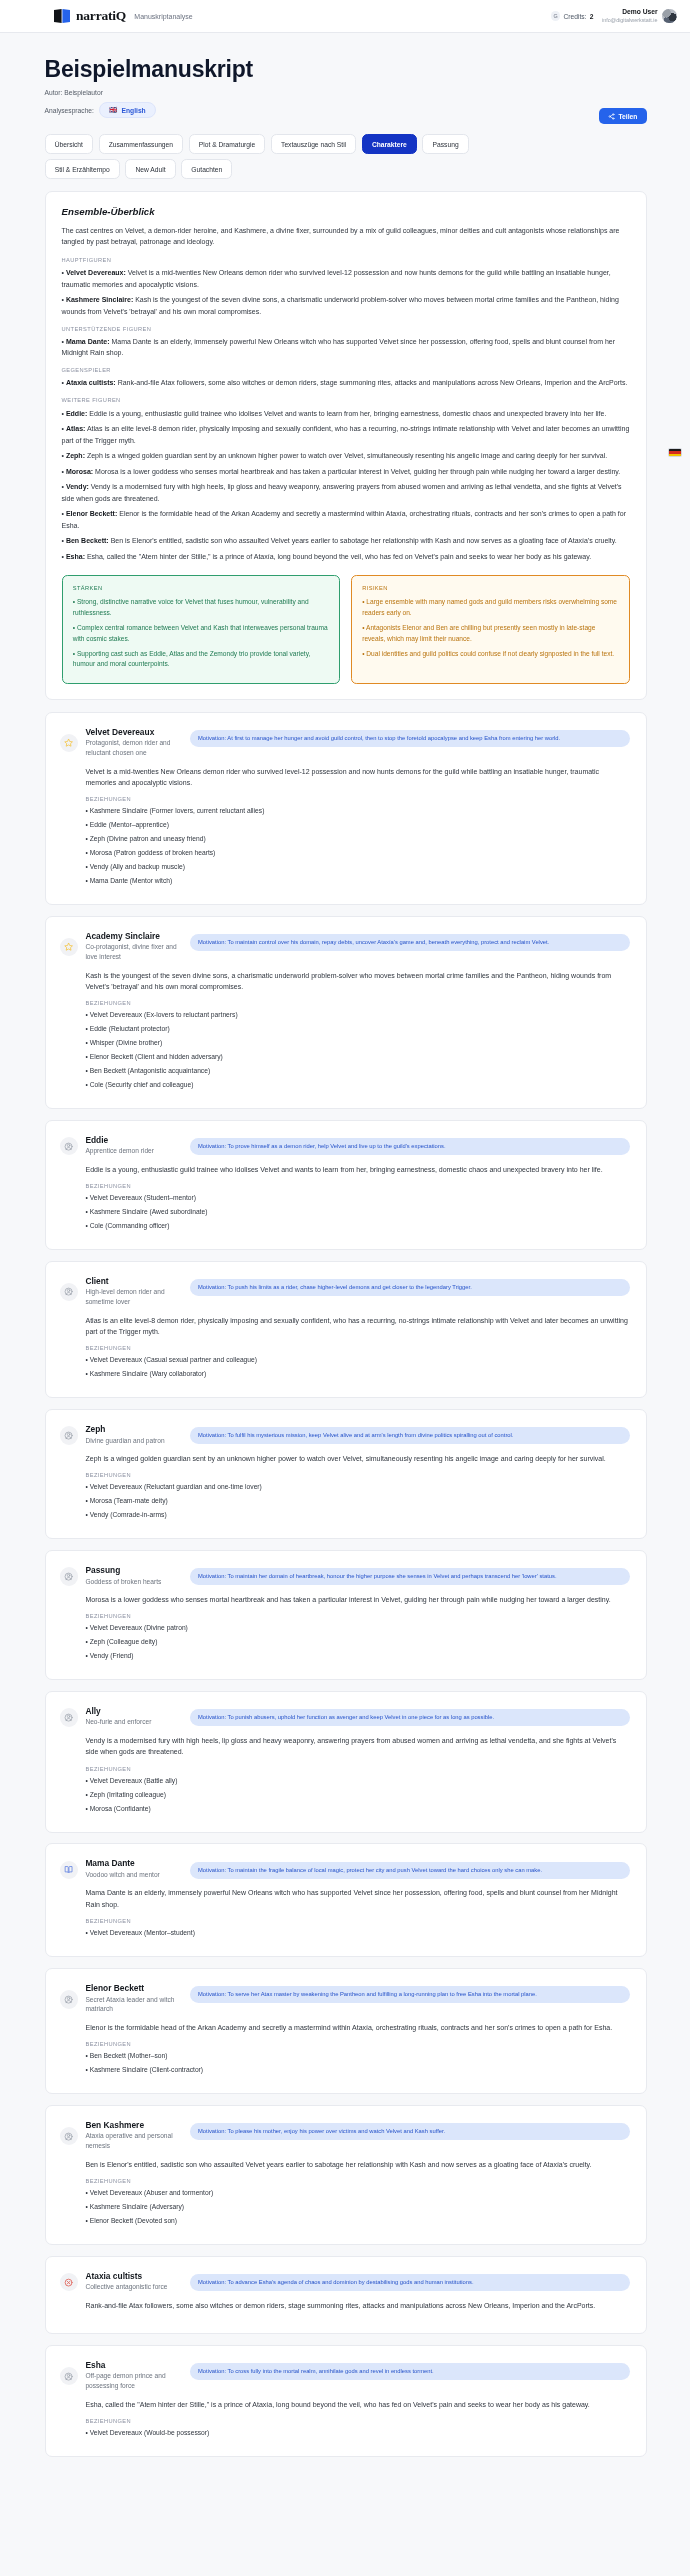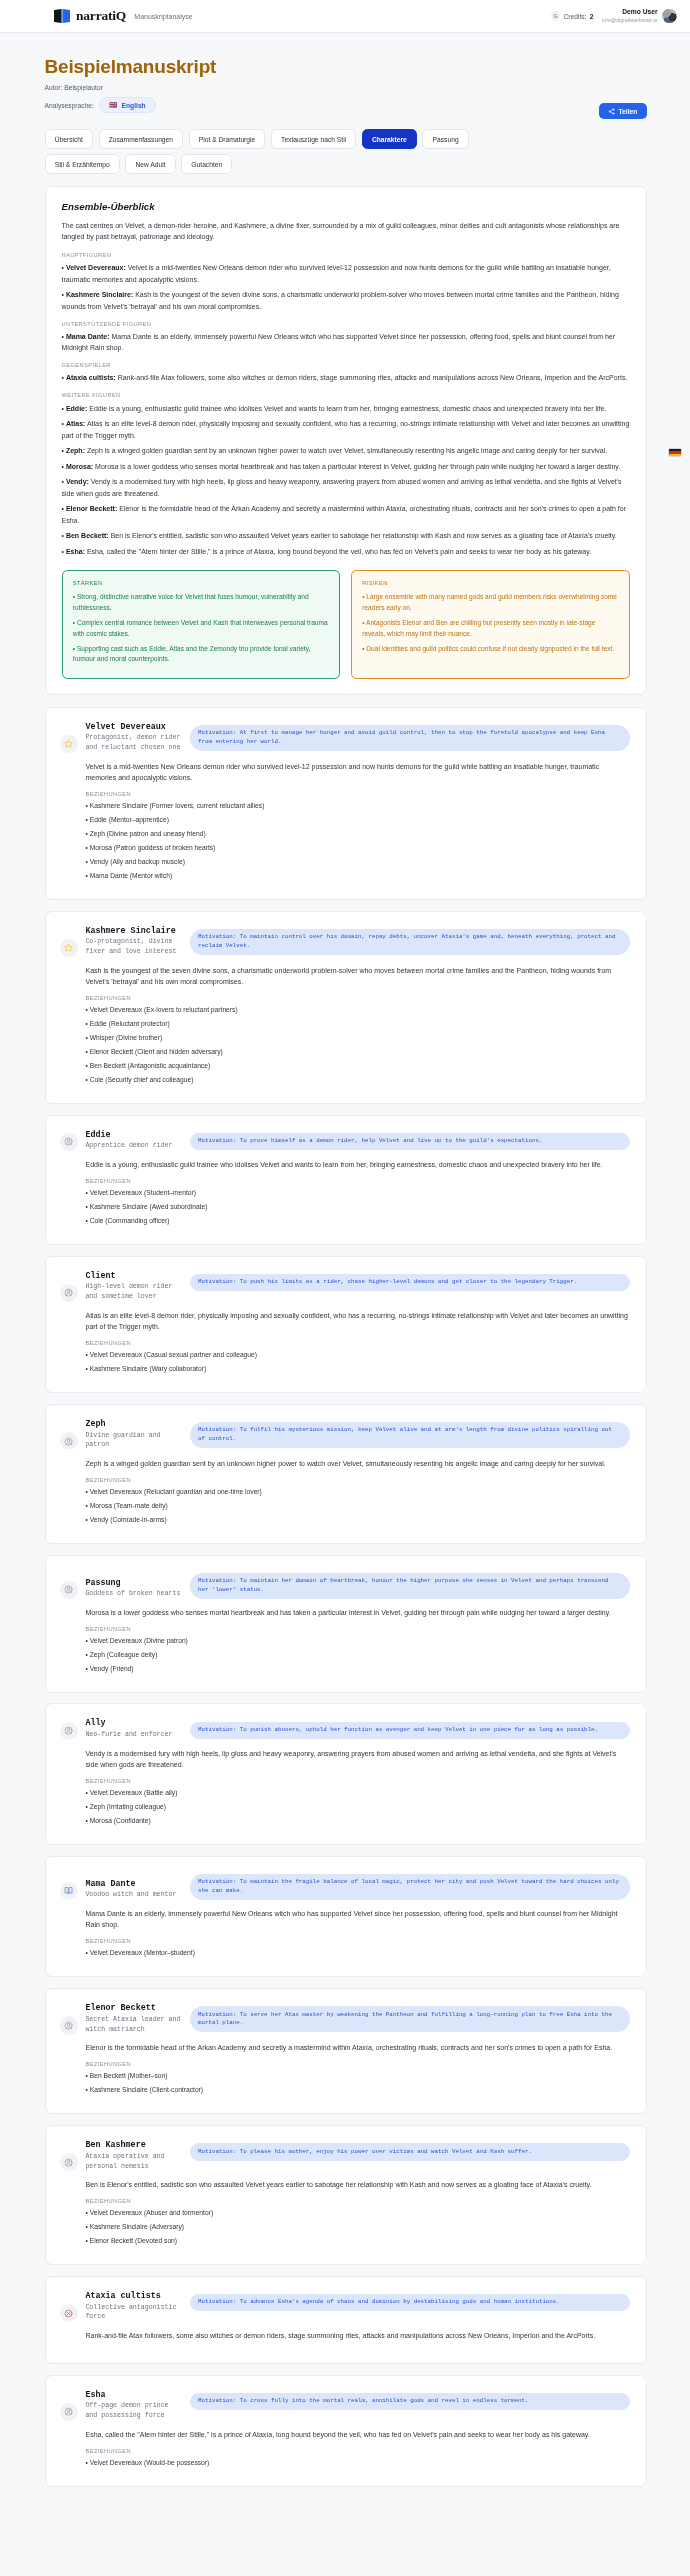--- a/index.html
+++ b/index.html
@@ -60,22 +60,22 @@
       radial-gradient(circle at 30% 30%, #9aa0a8 0 30%, transparent 31%),
       radial-gradient(circle at 70% 58%, #2f3640 0 30%, transparent 31%),
       radial-gradient(circle at 48% 78%, #566071 0 38%, transparent 39%);
   }
 
   
   .page { width:691px; padding:18.3px 0 32px 0; }
   .wrap { width:602px; margin:0 auto; }
 
   h1.doc-title {
-    font-size:19px; font-weight:bold; letter-spacing:-0.2px;
-    margin:4.3px 0 6px 0; color:#a16207;
+    font-size:23px; font-weight:bold; letter-spacing:-0.2px;
+    margin:4.3px 0 6px 0; color:#0f172a;
   }
   .meta-line { font-size:6.7px; color:#545b66; margin-bottom:6.5px; }
   .meta-row { display:flex; align-items:center; gap:6.5px; margin-bottom:9.2px; }
   .meta-label { font-size:6.7px; color:#545b66; }
   .profile-select {
     appearance:none; -webkit-appearance:none;
     border:0.5px solid #d7dbe2; background:#fff; border-radius:4.3px;
     padding:3.2px 16px 3.2px 7px; font-size:6.7px; color:#22272f;
     font-family:"Liberation Sans", sans-serif;
     background-image:
@@ -139,21 +139,21 @@
   .sr-box.risk .sr-title { color:#b9740f; }
   .sr-item { font-size:6.6px; line-height:1.58; margin-bottom:4.9px; }
   .sr-box.str .sr-item { color:#1f7a52; }
   .sr-box.risk .sr-item { color:#b9740f; }
 
   
   .char-card {
     background:#ffffff; border:0.5px solid #e8eaef; border-radius:7px;
     padding:14px 16px 14px 14px; margin-bottom:10.8px;
   }
-  .char-head { display:flex; align-items:flex-end; gap:7.6px;font-family:Liberation Mono, monospace; }
+  .char-head { display:flex; align-items:center; gap:7.6px; }
   .char-ico {
     width:18.3px; height:18.3px; border-radius:50%; background:#f1f2f5;
     display:flex; align-items:center; justify-content:center; flex:0 0 18.3px; margin-top:1.6px;
   }
   .char-ico svg { width:9.2px; height:9.2px; display:block; }
   .char-id { width:97px; flex:0 0 97px; }
   .char-name { font-size:8.4px; font-weight:bold; color:#14181e; line-height:1.25; }
   .char-role { font-size:6.6px; color:#6d747f; line-height:1.5; margin-top:1.1px; }
   .motiv {
     background:#dbe6fb; color:#2552c9; border-radius:539px;
@@ -311,21 +311,21 @@
           </div>
         </div>
         <div class="char-card">
           <div class="char-head">
             <div class="char-ico">
               <svg viewBox="0 0 24 24" fill="none" stroke="#f5c33b" stroke-width="2" stroke-linejoin="round">
                 <polygon points="12,2.6 15,9.2 22,10 17,14.8 18.3,21.5 12,18.2 5.7,21.5 7,14.8 2,10 9,9.2"></polygon>
               </svg>
             </div>
             <div class="char-id">
-              <div class="char-name">Kashmere Sinclaire</div>
+              <div class="char-name">Academy Sinclaire</div>
               <div class="char-role">Co-protagonist, divine fixer and love interest</div>
             </div>
             <div class="motiv">Motivation: To maintain control over his domain, repay debts, uncover Ataxía's game and, beneath everything, protect and reclaim Velvet.</div>
           </div>
           <div class="char-body">
             <p class="char-desc">Kash is the youngest of the seven divine sons, a charismatic underworld problem-solver who moves between mortal crime families and the Pantheon, hiding wounds from Velvet's 'betrayal' and his own moral compromises.</p>
             <div class="rel-label">BEZIEHUNGEN</div>
             <div class="rel-item">• Velvet Devereaux (Ex-lovers to reluctant partners)</div>
             <div class="rel-item">• Eddie (Reluctant protector)</div>
             <div class="rel-item">• Whisper (Divine brother)</div>

